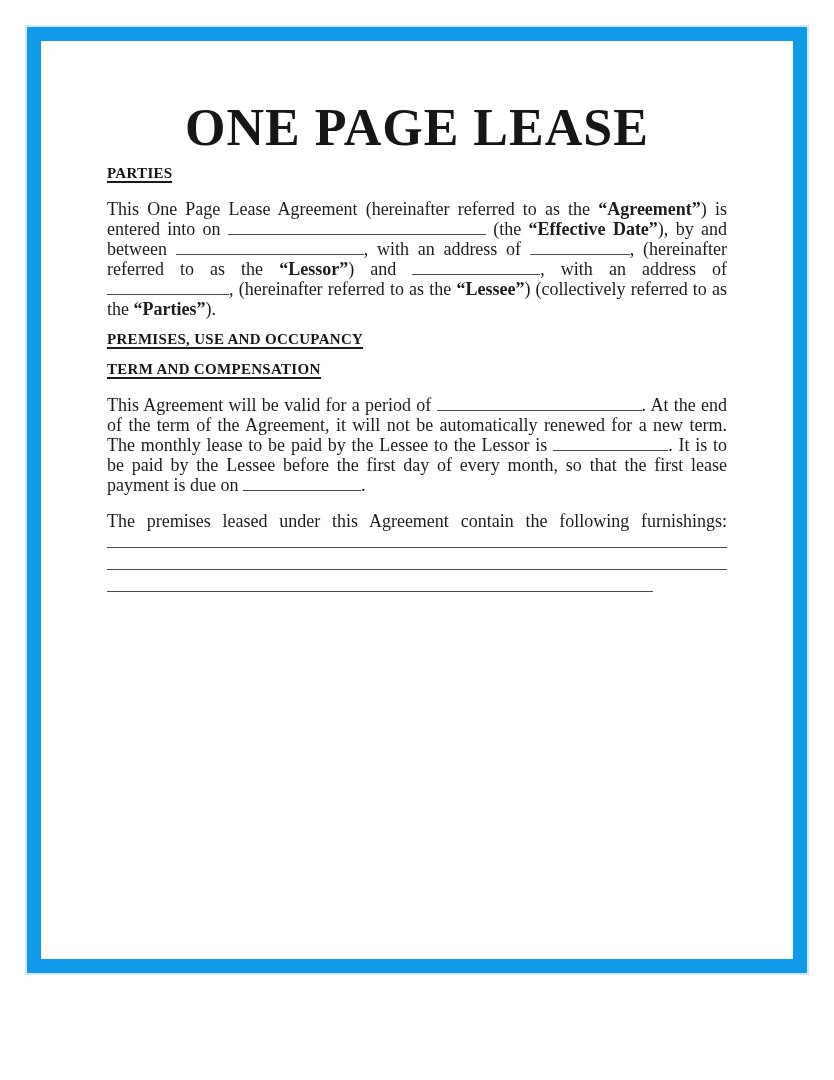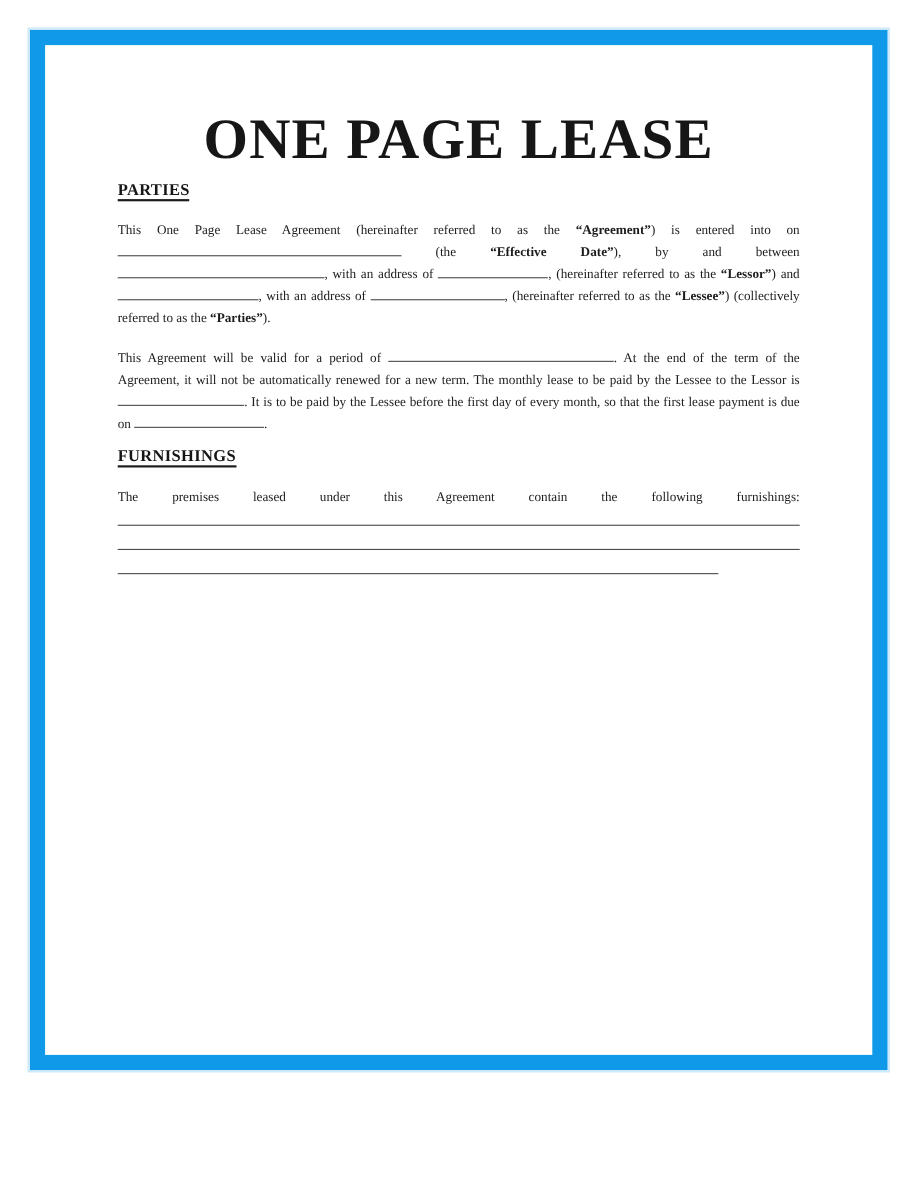--- a/index.html
+++ b/index.html
@@ -48,21 +48,21 @@
     letter-spacing: 0.3px;
     color: #161616;
   }
   .doc-sections > section:first-child .section-heading { margin-top: 4px; }
   .heading-text {
     border-bottom: 2px solid #1c1c1c;
     padding-bottom: 0px;
   }
   .doc-para {
     margin: 16px 0 0 0;
-    font-size: 12px;
+    font-size: 18px;
     line-height: 20px;
     text-align: justify;
   }
   .doc-para.justify-last { text-align-last: justify; }
   .blank {
     display: inline-block;
     border-bottom: 1px solid #4a4a4a;
     height: 12px;
     vertical-align: baseline;
   }
@@ -81,26 +81,27 @@
     <div class="content">
       <h1 class="doc-title">
         <span class="title-line">ONE PAGE LEASE</span>
       </h1>
       <div class="doc-sections">
           <section class="doc-section">
             <h2 class="section-heading"><span class="heading-text">PARTIES</span></h2>
             <p class="doc-para"><span>This One Page Lease Agreement (hereinafter referred to as the </span><strong>“Agreement”</strong><span>) is entered into on </span><span class="blank" style="width: 258px;"></span><span> (the </span><strong>“Effective Date”</strong><span>), by and between </span><span class="blank" style="width: 188px;"></span><span>, with an address of </span><span class="blank" style="width: 100px;"></span><span>, (hereinafter referred to as the </span><strong>“Lessor”</strong><span>) and </span><span class="blank" style="width: 128px;"></span><span>, with an address of </span><span class="blank" style="width: 122px;"></span><span>, (hereinafter referred to as the </span><strong>“Lessee”</strong><span>) (collectively referred to as the </span><strong>“Parties”</strong><span>).</span></p>
           </section>
           <section class="doc-section">
+            <h2 class="section-heading"><span class="heading-text">PREMISES, USE AND OCCUPANCY</span></h2>
           </section>
           <section class="doc-section">
+            <h2 class="section-heading"><span class="heading-text">TERM AND COMPENSATION</span></h2>
             <p class="doc-para"><span>This Agreement will be valid for a period of </span><span class="blank" style="width: 205px;"></span><span>. At the end of the term of the Agreement, it will not be automatically renewed for a new term. The monthly lease to be paid by the Lessee to the Lessor is </span><span class="blank" style="width: 115px;"></span><span>. It is to be paid by the Lessee before the first day of every month, so that the first lease payment is due on </span><span class="blank" style="width: 118px;"></span><span>.</span></p>
           </section>
           <section class="doc-section">
-            <h2 class="section-heading"><span class="heading-text">FURNISHINGS</span></h2>
             <p class="doc-para justify-last"><span>The premises leased under this Agreement contain the following furnishings:</span></p>
             <div class="rule" style="width: 100%;"></div>
             <div class="rule" style="width: 100%;"></div>
             <div class="rule" style="width: 88%;"></div>
           </section>
           <section class="doc-section">
           </section>
         </div>
     </div>
   </div>

